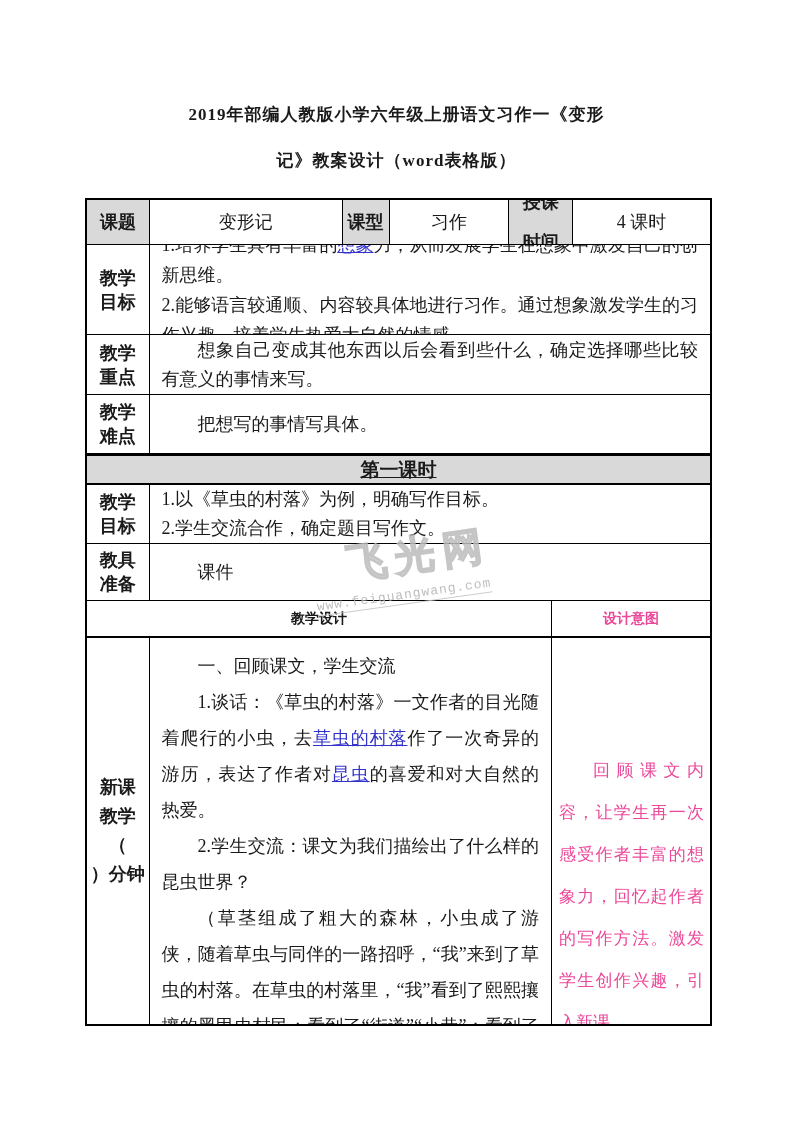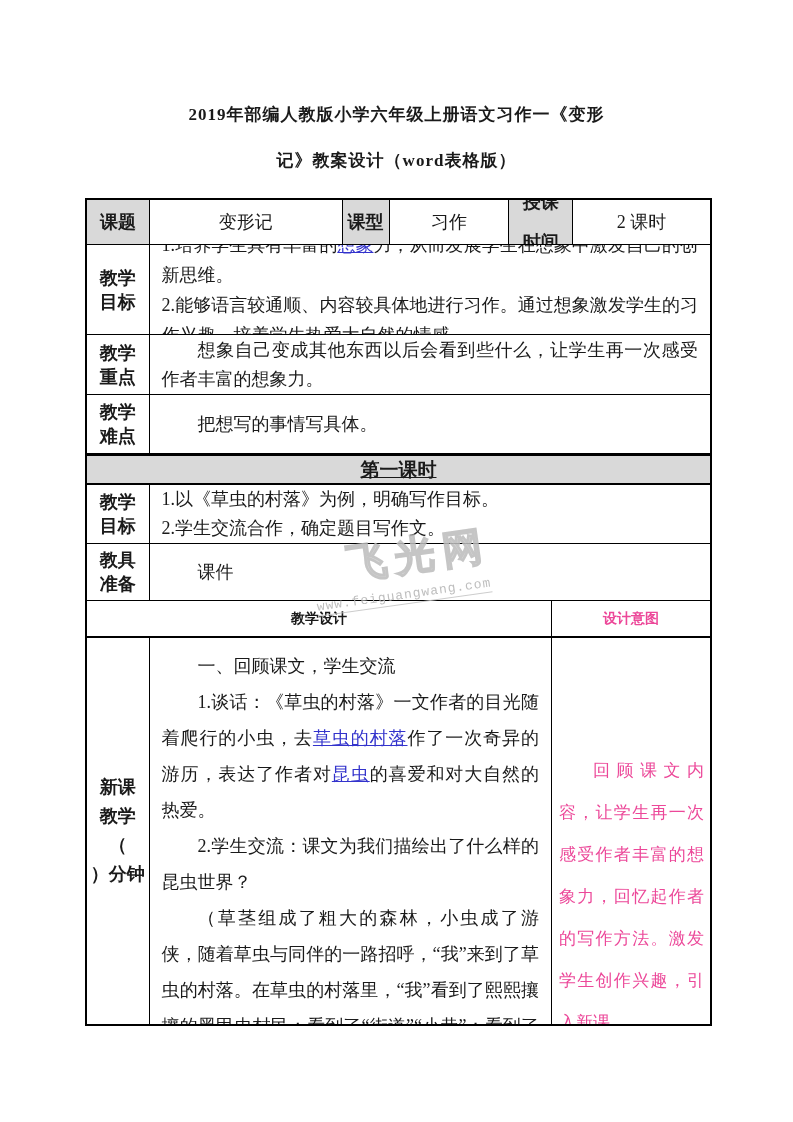--- a/index.html
+++ b/index.html
@@ -139,41 +139,41 @@
 
     <div class="row r-meta">
       <div class="cell c-w1 lab shaded">课题</div>
       <div class="cell c-w2 ctr">变形记</div>
       <div class="cell c-w3 lab shaded">课型</div>
       <div class="cell c-w4 ctr">习作</div>
       <div class="cell c-w5 lab shaded">
         <span>授课</span>
         <span>时间</span>
       </div>
-      <div class="cell c-w6 ctr">2 课时</div>
+      <div class="cell c-w6 ctr">4 课时</div>
     </div>
 
     <div class="row r-obj">
       <div class="cell c-w1 lab">
         <span>教学</span>
         <span>目标</span>
       </div>
       <div class="cell c-wide pad objtxt">
         <p><span>1.培养学生具有丰富的</span><a class="doclink">想象</a><span>力，从而发展学生在想象中激发自己的创新思维。</span></p>
         <p>2.能够语言较通顺、内容较具体地进行习作。通过想象激发学生的习作兴趣，培养学生热爱大自然的情感。</p>
       </div>
     </div>
 
     <div class="row r-key">
       <div class="cell c-w1 lab">
         <span>教学</span>
         <span>重点</span>
       </div>
       <div class="cell c-wide pad keytxt">
-        <p class="indent">想象自己变成其他东西以后会看到些什么，让学生再一次感受作者丰富的想象力。</p>
+        <p class="indent">想象自己变成其他东西以后会看到些什么，确定选择哪些比较有意义的事情来写。</p>
       </div>
     </div>
 
     <div class="row r-diff">
       <div class="cell c-w1 lab">
         <span>教学</span>
         <span>难点</span>
       </div>
       <div class="cell c-wide pad keytxt">
         <p class="indent">把想写的事情写具体。</p>

